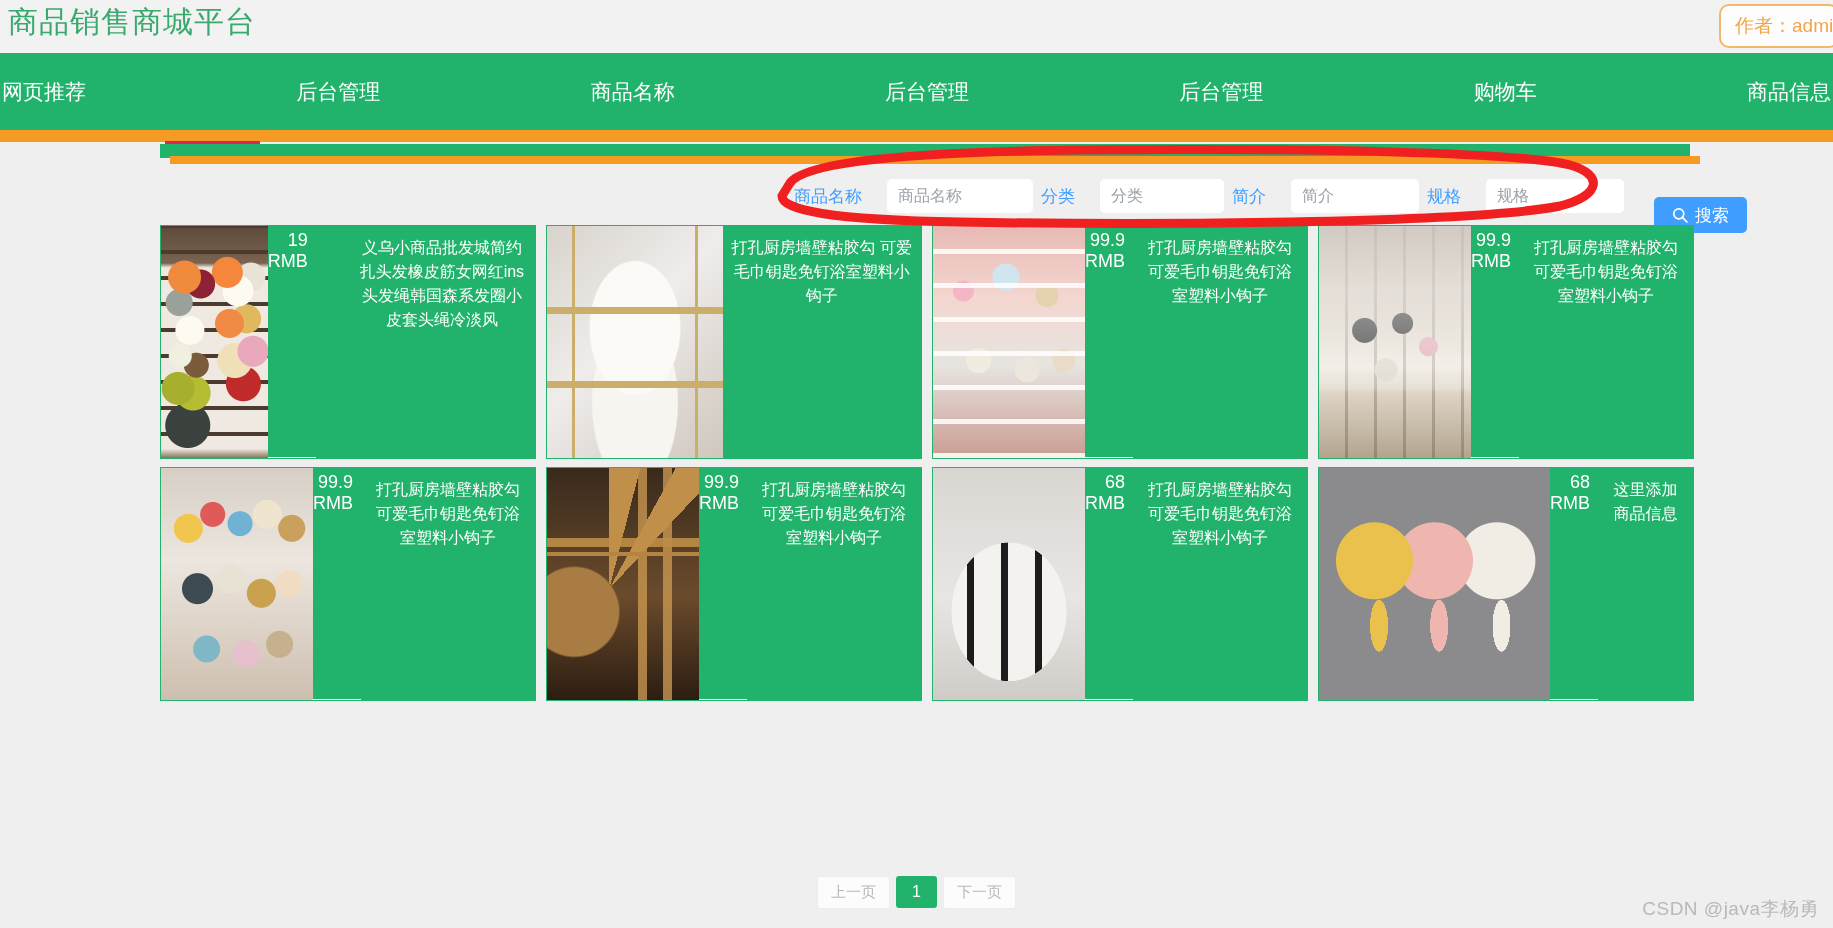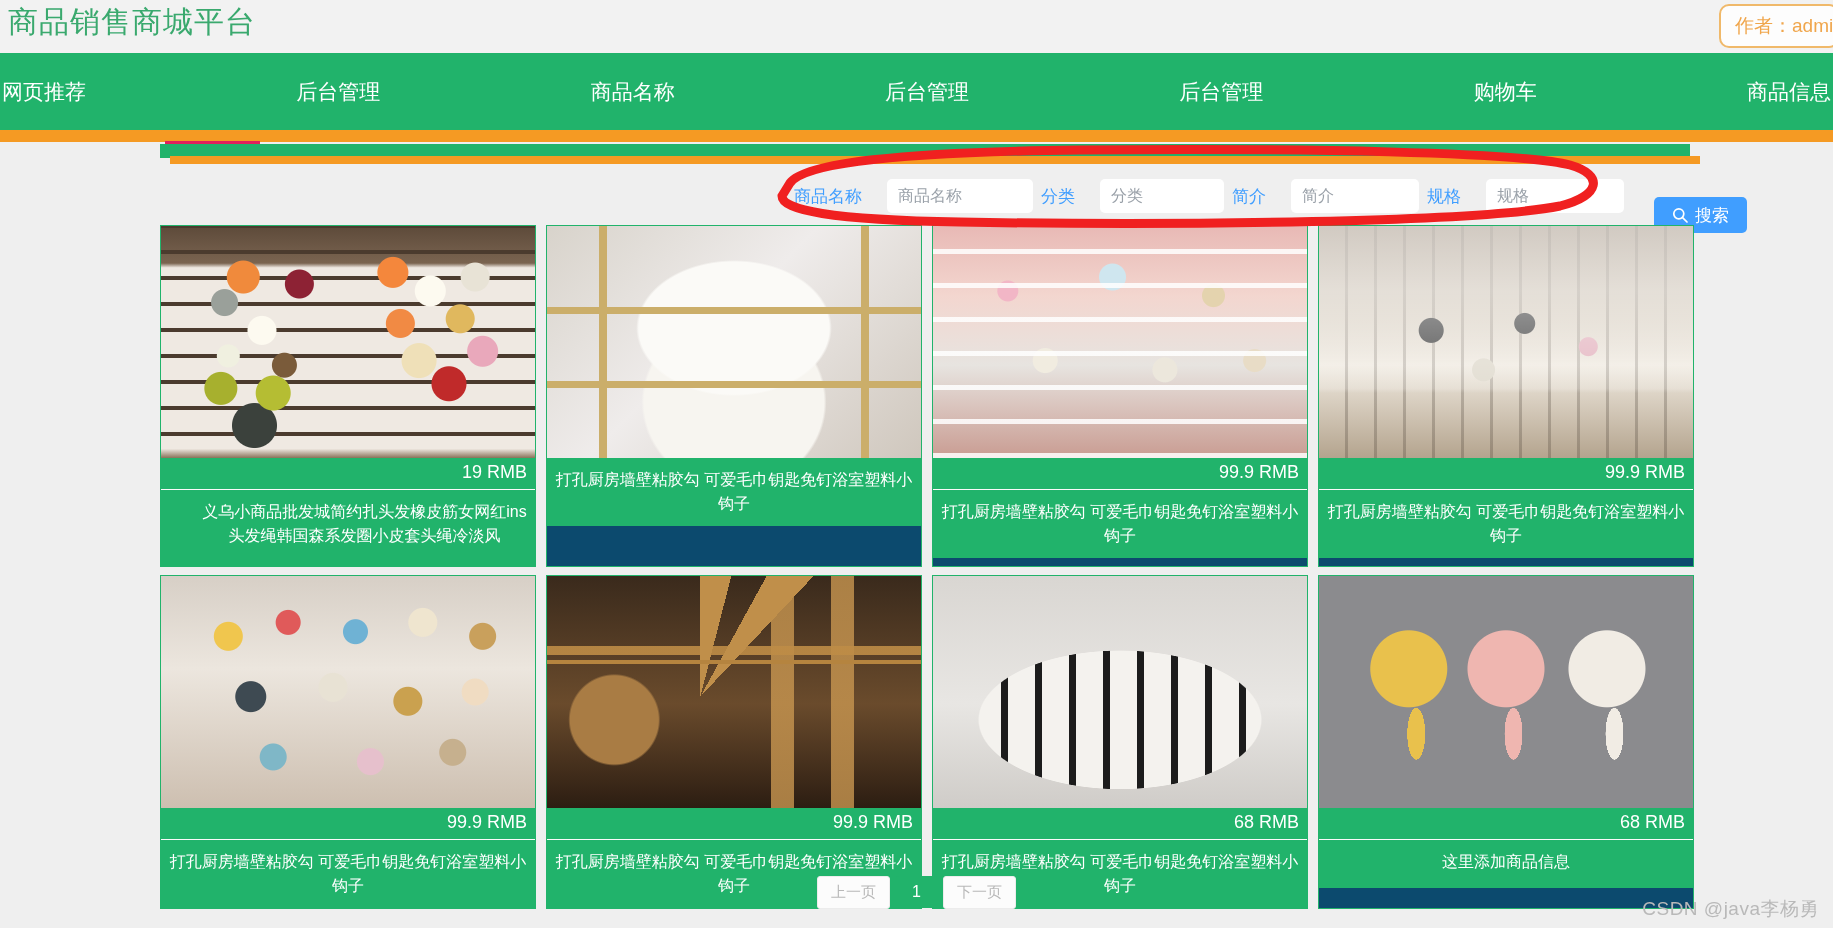--- a/index.html
+++ b/index.html
@@ -99,22 +99,22 @@
   .search-btn svg { display: block; }
 
   
   .grid {
     position: absolute; top: 225px; left: 160px;
     width: 1545px;
     display: grid; grid-template-columns: repeat(4, 376px);
     gap: 8px 10px;
   }
   .card {
-    background: #0c4a6e; cursor: pointer;
-    display: flex; flex-direction: column;
+    background: #a16207; cursor: pointer;
+    display: flex; flex-direction: row;
     border: 1px solid #21b36b;
   }
   .card-img {
     width: 100%; height: 232px; position: relative; overflow: hidden;
     background: #cfcfcf;
   }
   .card-price {
     text-align: right; color: #ffffff; font-size: 18px;
     padding: 4px 8px 6px 0; background: #21b36b;
     border-bottom: 1px solid #fafafa;

